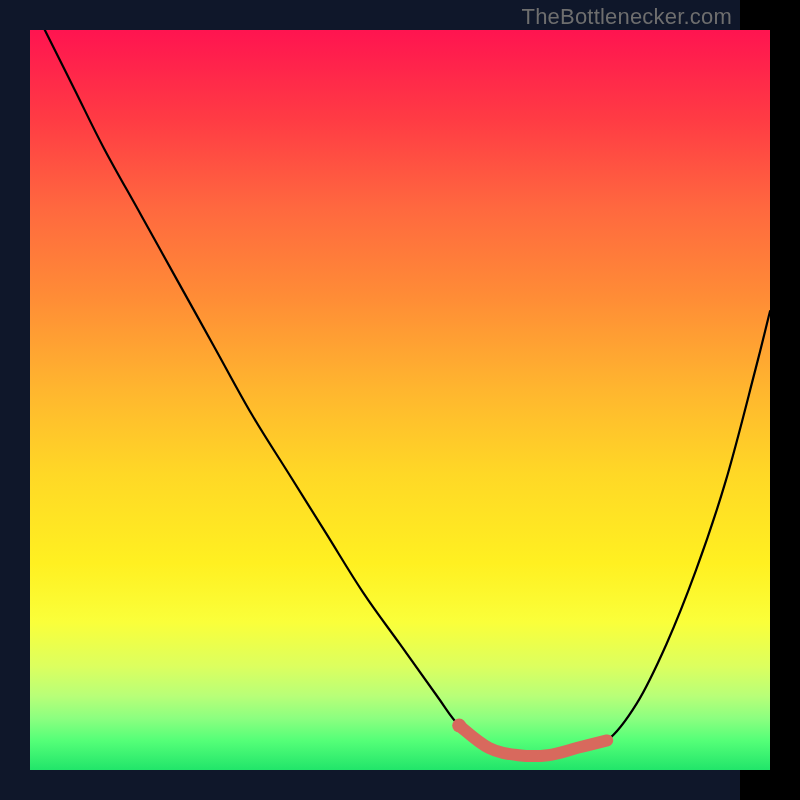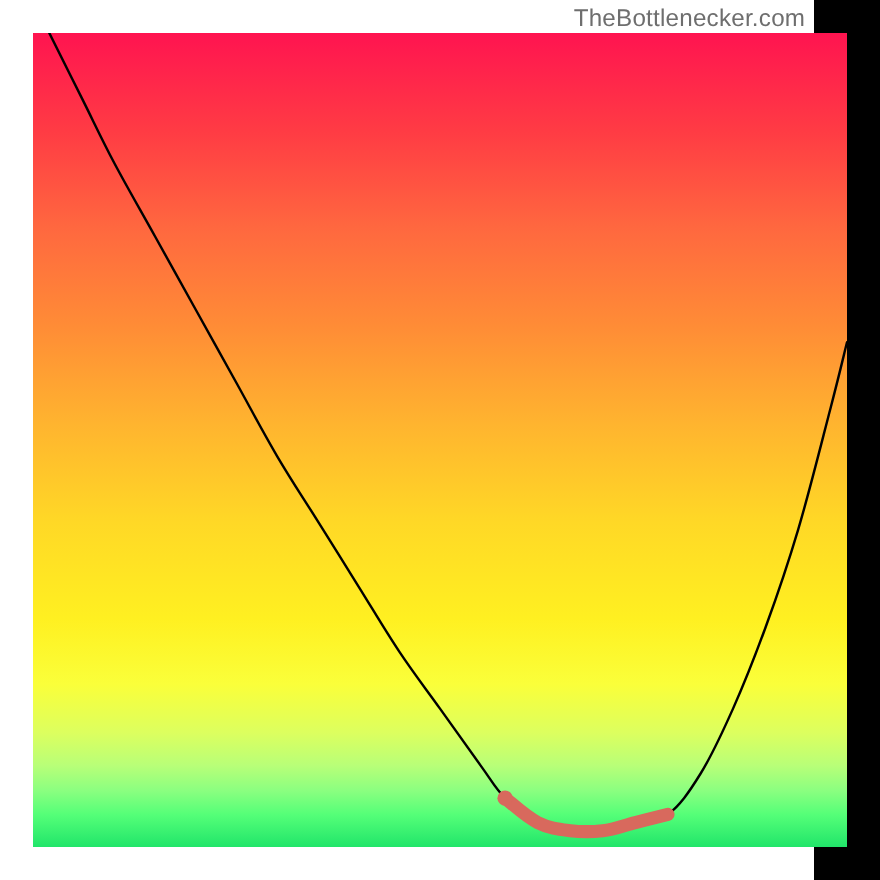--- a/index.html
+++ b/index.html
@@ -8,21 +8,21 @@
     width: 800px;
     height: 800px;
     overflow: hidden;
     font-family: Arial, Helvetica, sans-serif;
     background: #000;
   }
   .frame {
     position: relative;
     width: 740px;
     height: 800px;
-    background: #ffffff;
+    background: #0f172a;
   }
   .plot-area {
     position: absolute;
     left: 30px;
     top: 30px;
     width: 740px;
     height: 740px;
     background: linear-gradient(
       to bottom,
       #ff1450 0%,

